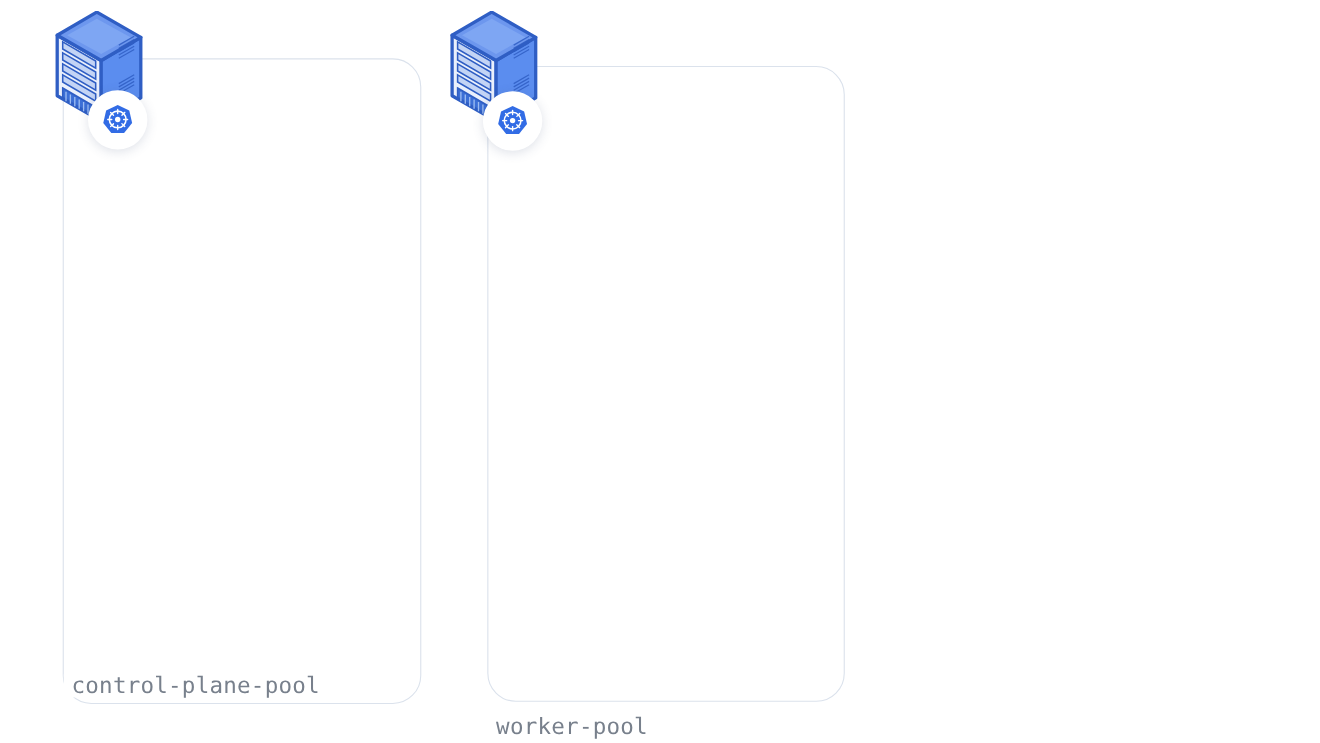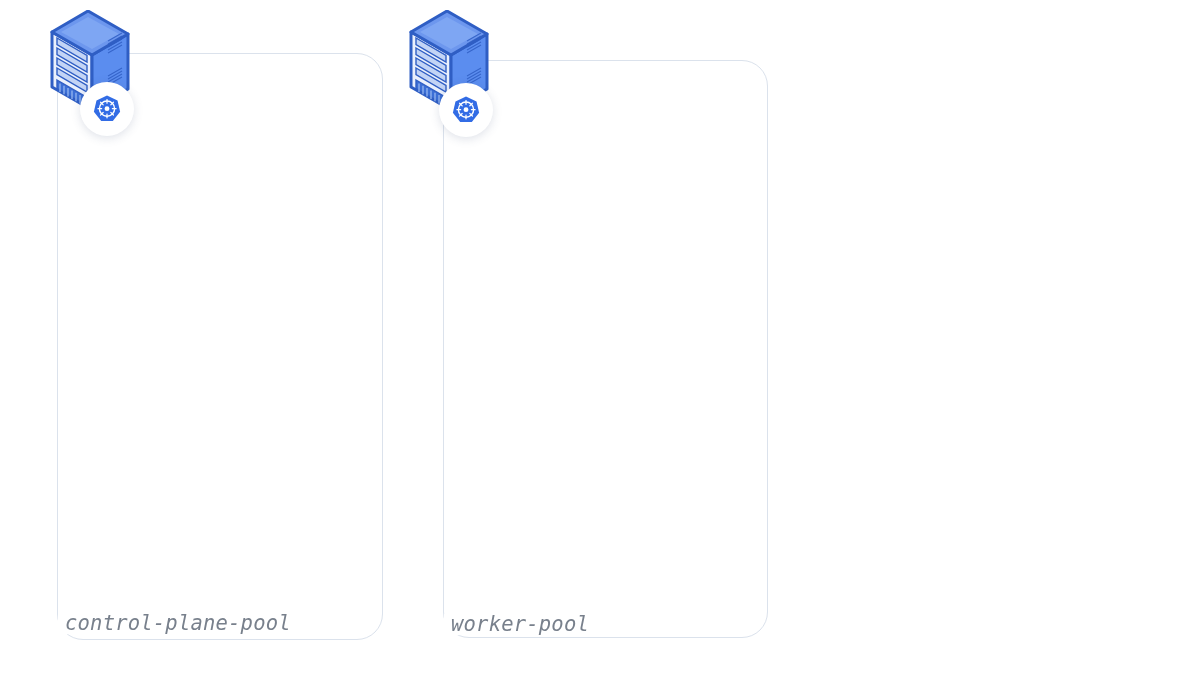--- a/index.html
+++ b/index.html
@@ -13,21 +13,20 @@
     position: relative;
     overflow: hidden;
     font-family: "Liberation Sans", sans-serif;
   }
 
   #canvas {
     position: absolute;
     inset: 0;
     width: 1060px;
     height: 675px;
-    font-style: italic;
   }
 
   
   .pool {
     position: absolute;
     box-sizing: border-box;
     background: #ffffff;
     border: 1.6px solid #dbe2ec;
     border-radius: 26px;
   }
@@ -40,21 +39,21 @@
     font-family: "DejaVu Sans Mono", "Liberation Mono", monospace;
     font-size: 20.5px;
     letter-spacing: 0.2px;
     color: #78808c;
     background: #ffffff;
     padding: 0 8px 0 7px;
     white-space: nowrap;
     line-height: 1;
   }
   .pool-label-1 { left: 58px;  top: 613px; }
-  .pool-label-2 { left: 444px; top: 614px; }
+  .pool-label-2 { left: 444px; top: 650px; }
 
   
   .server-icon {
     position: absolute;
     width: 90px;
     height: 105px;
   }
   .server-1 { left: 48px;  top: 10px; }
   .server-2 { left: 407px; top: 10px; }
 

